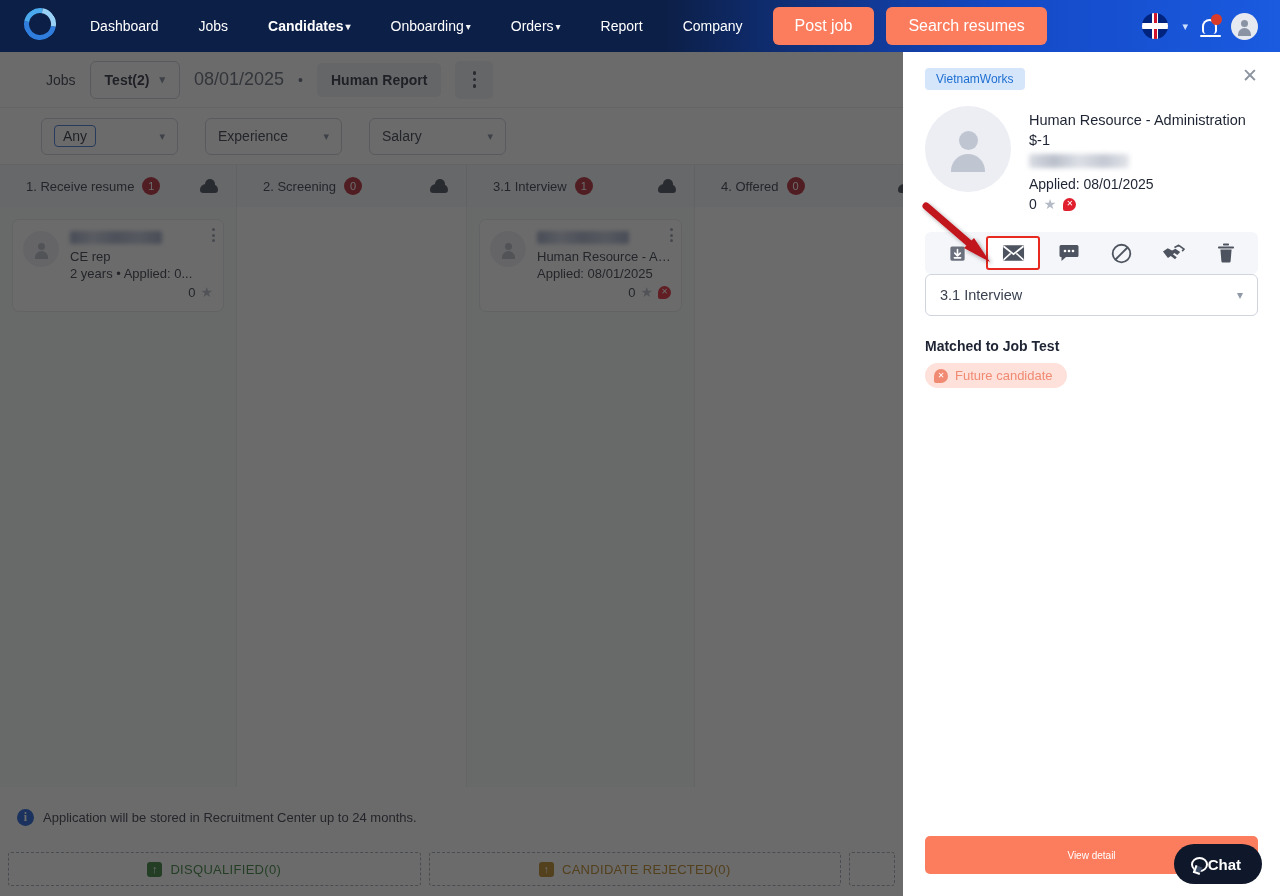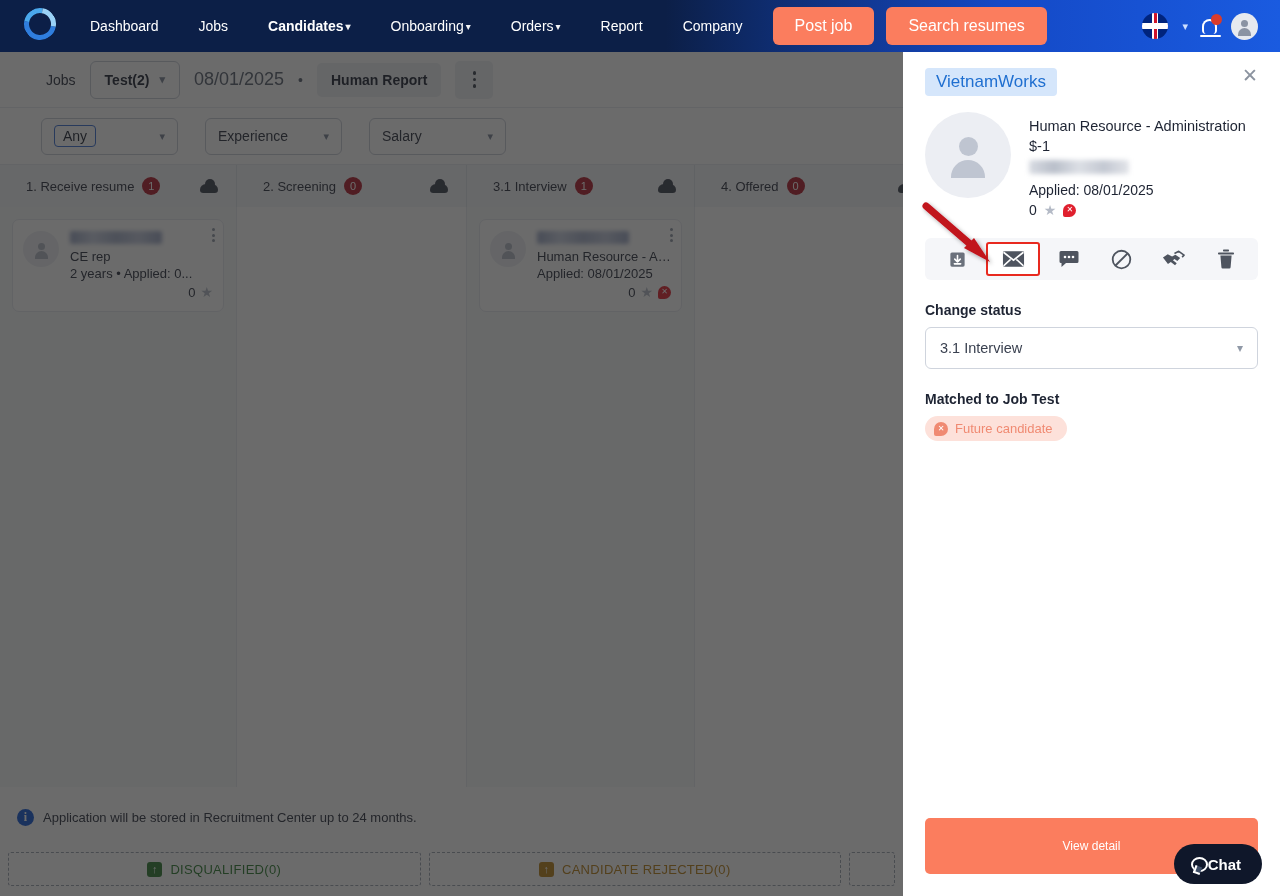--- a/index.html
+++ b/index.html
@@ -209,21 +209,21 @@
     background: rgba(30,30,30,0.66); z-index: 20; pointer-events: none;
   }
 
   
   .side-panel {
     position: absolute; top: 52px; right: 0; width: 377px; height: 844px;
     background: #ffffff; z-index: 30; display: flex; flex-direction: column;
   }
   .panel-top { padding: 16px 22px 0 22px; position: relative; }
   .source-tag {
-    display: inline-block; background: #d5e6fb; color: #1f6fd0; font-size: 17px;
+    display: inline-block; background: #d5e6fb; color: #1f6fd0; font-size: 12px;
     padding: 4px 11px; border-radius: 4px;
   }
   .panel-close {
     position: absolute; right: 22px; top: 14px; font-size: 19px; color: #8b939f; cursor: pointer;
     line-height: 1;
   }
   .cand-row { display: flex; gap: 18px; margin-top: 16px; }
   .cand-avatar {
     width: 86px; height: 86px; border-radius: 50%; background: #eceef3; flex: 0 0 86px;
     display: flex; align-items: center; justify-content: center;
@@ -275,22 +275,22 @@
     display: inline-flex; align-items: center; gap: 7px; background: #fde1da;
     color: #f08a72; font-size: 13px; border-radius: 13px; padding: 5px 14px 5px 9px;
   }
   .chip-mark {
     width: 14px; height: 14px; border-radius: 50% 50% 50% 2px; background: #f08a72;
     display: inline-flex; align-items: center; justify-content: center; color: #fff; font-size: 8px;
   }
 
   .panel-footer { margin-top: auto; padding: 0 22px 22px 22px; }
   .view-detail {
-    width: 100%; height: 56px; background: #fb7d5e; color: #fff; border: none;
-    border-radius: 5px; font-size: 12px; cursor: pointer;
+    width: 100%; height: 38px; background: #fb7d5e; color: #fff; border: none;
+    border-radius: 5px; font-size: 10px; cursor: pointer;
     font-family: "Liberation Sans", sans-serif;
   }
 
   
   .arrow-anno { position: absolute; left: 920px; top: 198px; z-index: 60; pointer-events: none; }
 
   
   .chat-widget {
     position: absolute; right: 18px; bottom: 12px; z-index: 70;
     background: #0f172a; color: #fff; border-radius: 22px; height: 40px;
@@ -566,21 +566,20 @@
             <svg width="18" height="20" viewBox="0 0 18 20">
           <rect x="6" y="0.5" width="6" height="2" rx="0.7" fill="#4e545f"></rect>
           <rect x="1" y="3.4" width="16" height="2.1" rx="0.8" fill="#4e545f"></rect>
           <path d="M3.4 6.6h11.2l-1 11.6a1.3 1.3 0 0 1-1.3 1.2H5.7a1.3 1.3 0 0 1-1.3-1.2L3.4 6.6z" fill="#4e545f"></path>
         </svg>
           </span>
       </div>
     </div>
 
     <div class="panel-section">
-      <div class="sec-label">Change status</div>
       <div class="status-select">
         <span>3.1 Interview</span>
         <span class="chev">▾</span>
       </div>
 
       <div class="sec-label">Matched to Job Test</div>
       <span class="chip-future">
         <span class="chip-mark">✕</span>
         <span>Future candidate</span>
       </span>

